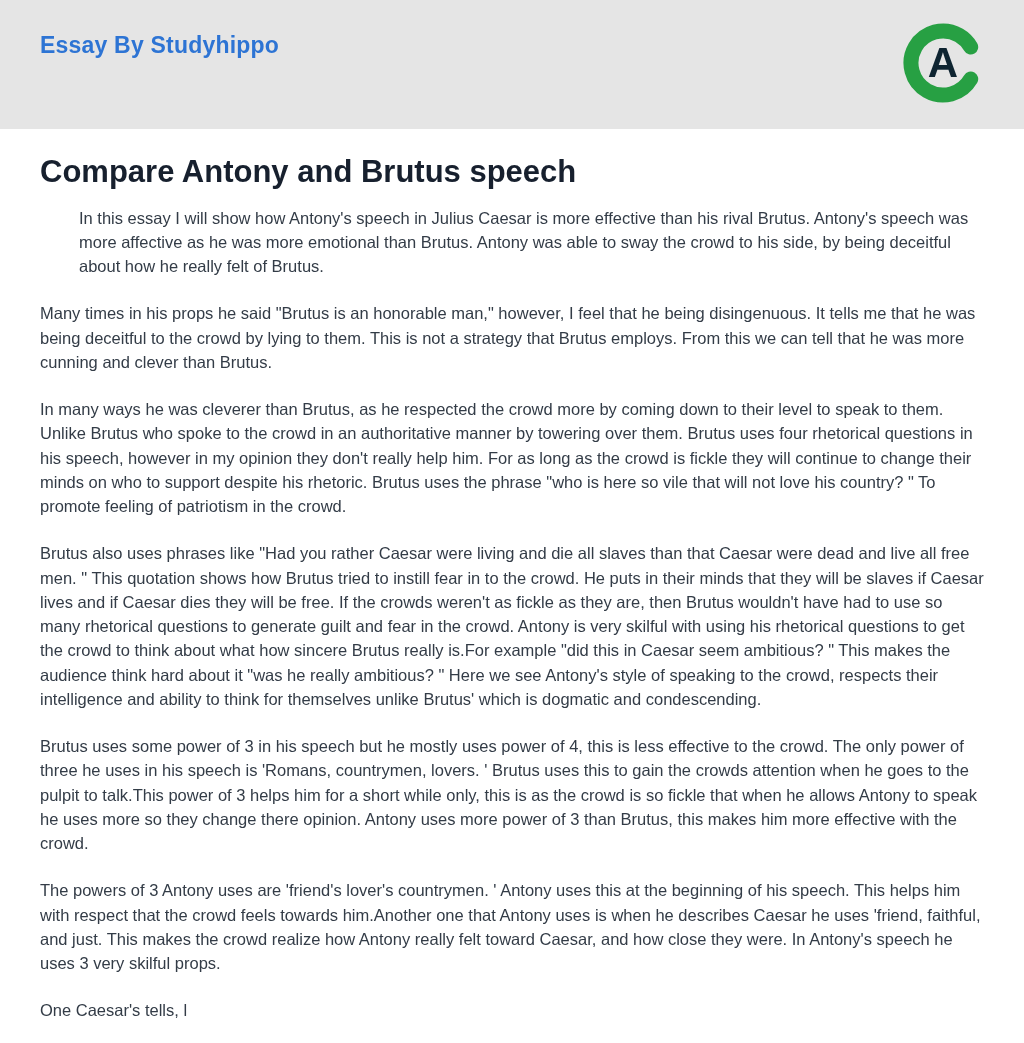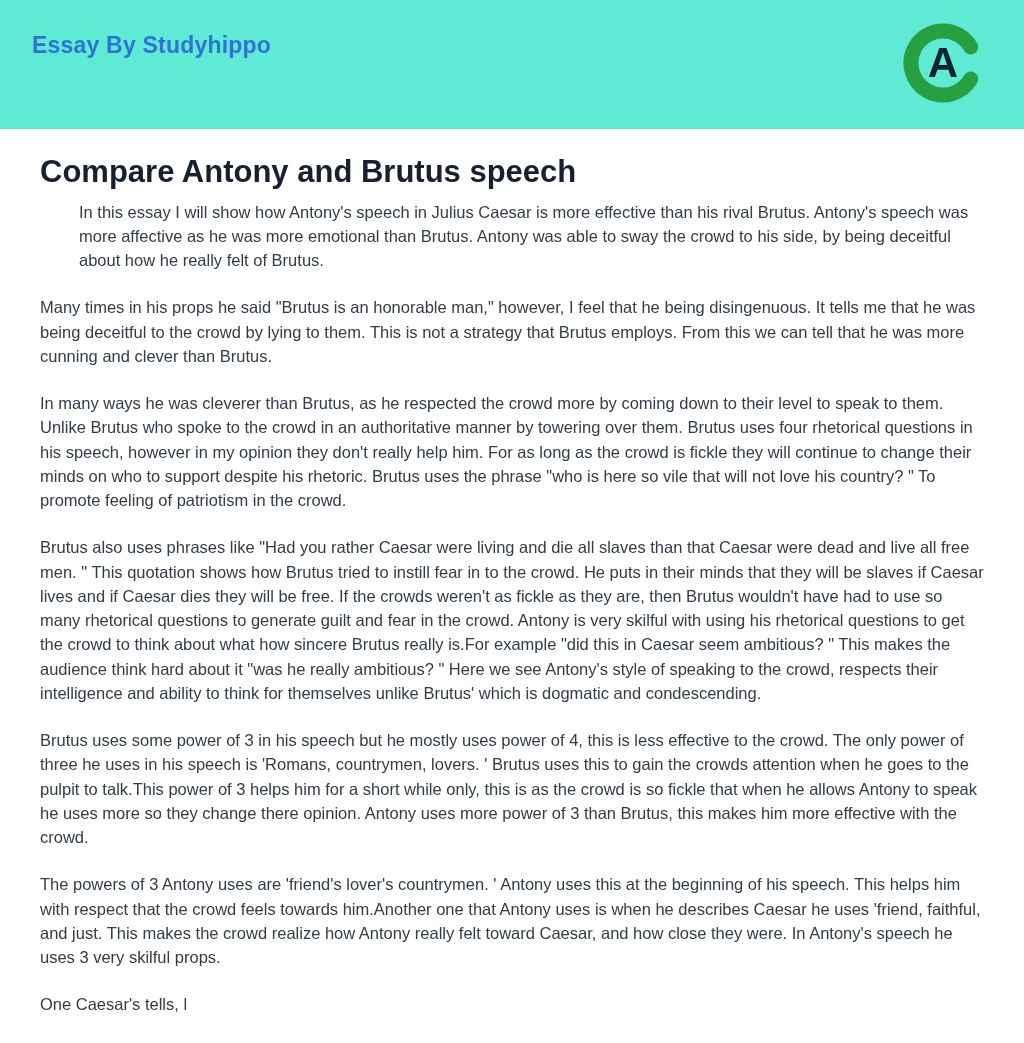--- a/index.html
+++ b/index.html
@@ -9,23 +9,23 @@
     background: #ffffff;
     width: 1024px;
     height: 1043px;
     overflow: hidden;
     font-family: "Liberation Sans", "DejaVu Sans", sans-serif;
   }
   .page { width: 1024px; height: 1043px; background: #ffffff; }
 
   
   .header {
-    background: #5eead4;
+    background: #e5e5e5;
     height: 129px;
-    padding: 32px 40px 0 32px;
+    padding: 32px 40px 0 40px;
     position: relative;
   }
   .site-title {
     font-size: 23px;
     font-weight: 700;
     color: #2d74d4;
     letter-spacing: 0.2px;
     cursor: pointer;
     display: inline-block;
   }
@@ -45,21 +45,21 @@
     height: 84px;
     cursor: pointer;
   }
   .logo svg { display: block; width: 84px; height: 84px; }
 
   
   .article {
     padding: 0 40px;
   }
   .article-title {
-    margin: 25px 0 10px 0;
+    margin: 25px 0 16px 0;
     font-size: 31px;
     line-height: 1.15;
     font-weight: 700;
     color: #17202e;
   }
   .para {
     margin: 0 0 23px 0;
     font-size: 16.5px;
     line-height: 1.47;
     color: #333c47;

